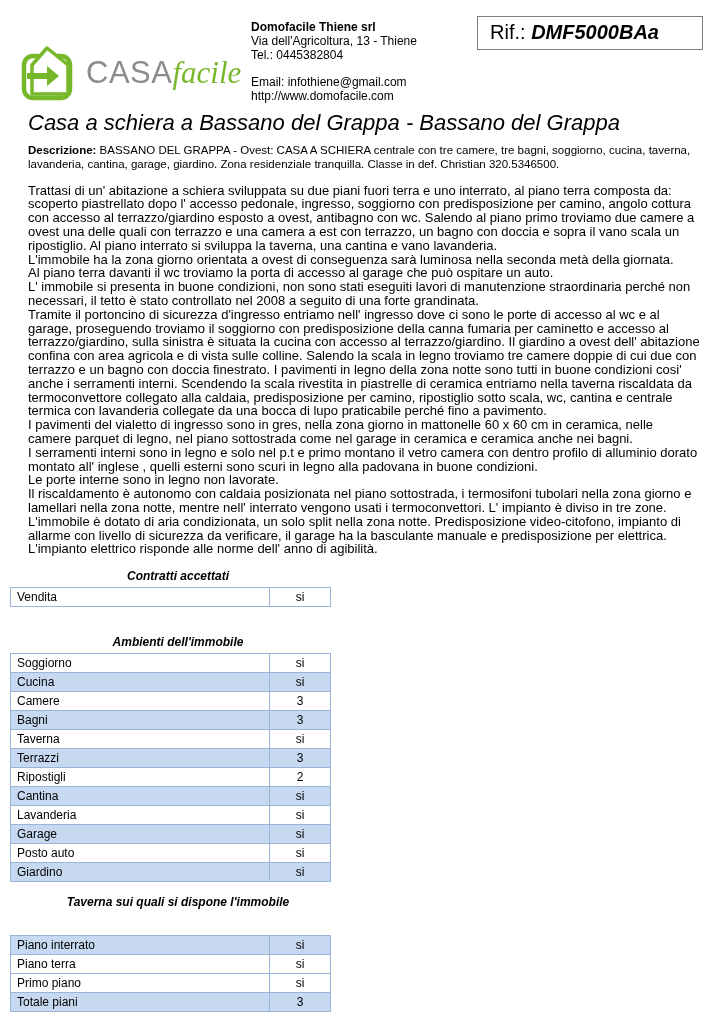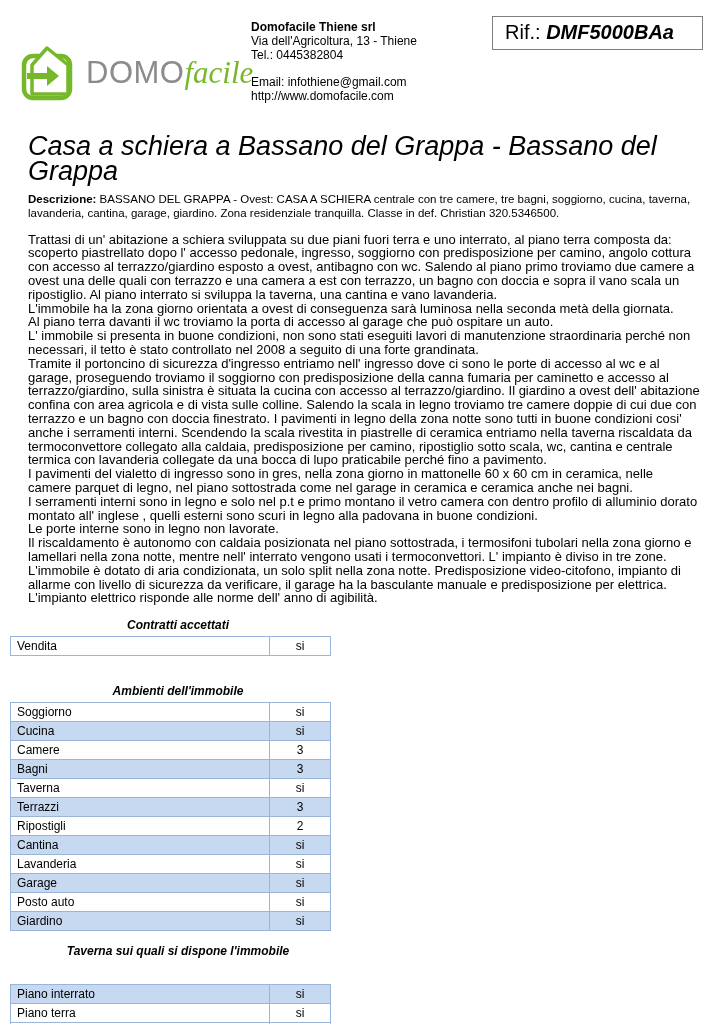--- a/index.html
+++ b/index.html
@@ -26,30 +26,30 @@
   .logo-domo  { font-size: 31px; letter-spacing: 0.5px; color: var(--logo-gray, #8c8c8c); }
   .logo-facile { font-size: 31px; font-style: italic; font-family: "Liberation Serif", serif; color: var(--logo-green, #76b82a); }
 
   .company { position: absolute; left: 251px; top: 20px; line-height: 14px; }
   .company-name { font-weight: bold; }
   .company-gap { height: 13px; }
 
   .refbox {
     position: absolute; right: 22px; top: 16px;
     border: 1px solid #7f7f7f;
-    padding: 4px 1px 5px 12px;
+    padding: 4px 16px 5px 12px;
     min-width: 196px;
     font-size: 20px;
   }
   .refcode { font-weight: bold; font-style: italic; }
 
   
   .title {
-    margin: 24px 24px 0 28px;
-    font-size: 27px;
+    margin: 0 24px 0 28px;
+    font-size: 22px;
     font-style: italic;
     font-weight: normal;
     line-height: 25px;
   }
   .desc-intro {
     margin: 9px 25px 0 28px;
     line-height: 13.8px;
     font-size: 11.5px;
   }
   .desc-label { font-weight: bold; }
@@ -100,21 +100,21 @@
 
   <div class="header">
 
     <div class="logo">
       <svg class="logo-icon" viewBox="0 0 58 58" aria-hidden="true">
         <rect class="g-stroke" x="4" y="12" width="46" height="42" rx="9" stroke-width="4.5"></rect>
         <path class="w-fill" d="M27 4 L48 21 L48 50 L12 50 L12 21 Z"></path>
         <path class="g-stroke" d="M27 4 L48 21 L48 50 L12 50 L12 21 Z" stroke-width="3.5" stroke-linejoin="round"></path>
         <path class="g-fill" d="M7 29 L27 29 L27 22 L39 32 L27 42 L27 35 L7 35 Z"></path>
       </svg>
-      <span class="logo-text"><span class="logo-domo">DOMO</span><span class="logo-facile">facile</span></span>
+      <span class="logo-text"><span class="logo-domo">CASA</span><span class="logo-facile">facile</span></span>
     </div>
 
     <div class="company">
       <div class="company-name">Domofacile Thiene srl</div>
       <div>Via dell'Agricoltura, 13 - Thiene</div>
       <div>Tel.: 0445382804</div>
       <div class="company-gap"></div>
       <div>Email: infothiene@gmail.com</div>
       <div>http://www.domofacile.com</div>
     </div>

